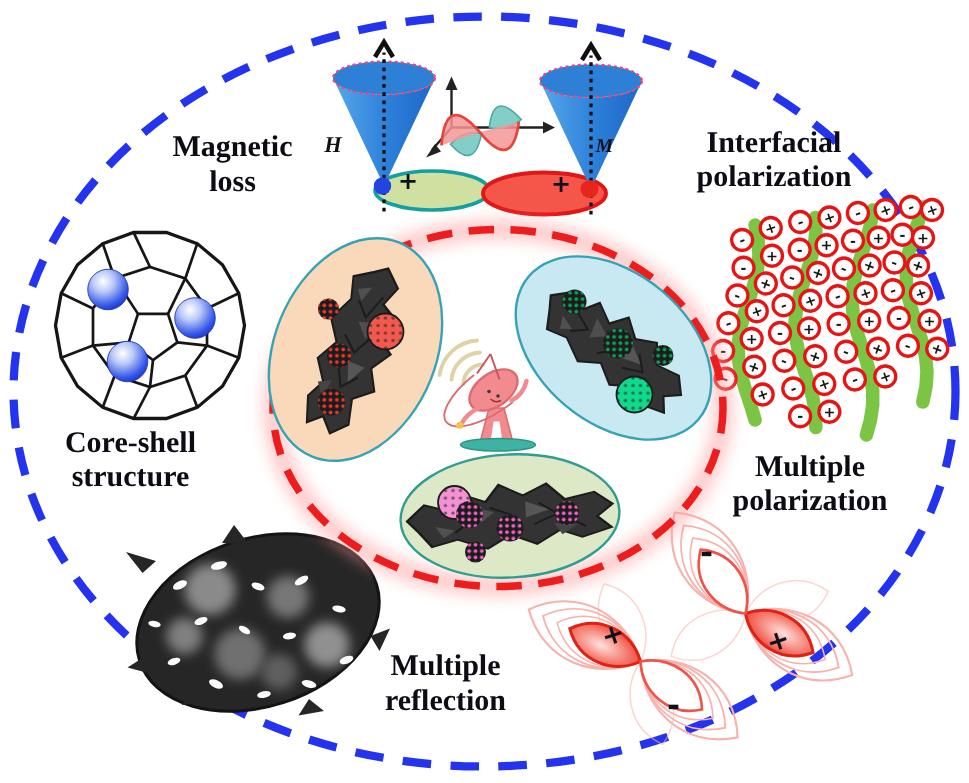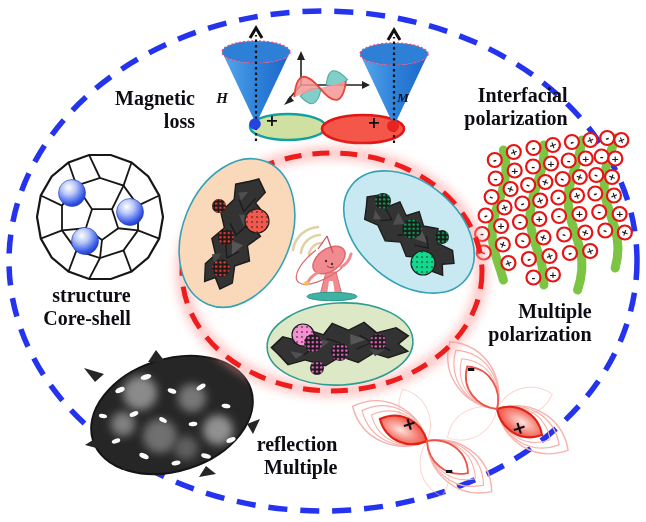--- a/index.html
+++ b/index.html
@@ -1,19 +1,19 @@
 <!DOCTYPE html>
 <html><head>
 <meta charset="utf-8">
 <style>
   html,body{margin:0;padding:0;background:#fff;}
   .stage{position:relative;width:646px;height:522px;background:#fff;overflow:hidden;
          font-family:"Liberation Serif",serif;}
   .stage svg.base{position:absolute;left:0;top:0;}
-  .lbl{position:absolute;transform:translateX(-50%);text-align:right;white-space:nowrap;
+  .lbl{position:absolute;transform:translateX(-50%);text-align:center;white-space:nowrap;
        font-weight:700;font-size:20px;line-height:1.13;color:#0c0c14;}
   .sym{position:absolute;transform:translate(-50%,-50%);font-weight:700;color:#101018;
        font-family:"DejaVu Sans",sans-serif;font-size:16px;line-height:1;}
   .sym.serifit{font-family:"Liberation Serif",serif;font-style:italic;}
 </style>
 </head>
 <body>
 
 <div class="stage">
 <svg class="base" width="646" height="522" viewBox="0 0 646 522">
@@ -391,30 +391,30 @@
 
 <div class="lbl" style="left:155px;top:87px">
   <div>Magnetic</div>
   <div>loss</div>
 </div>
 <div class="lbl" style="left:516px;top:84px">
   <div>Interfacial</div>
   <div>polarization</div>
 </div>
 <div class="lbl" style="left:87px;top:284px">
+  <div>Core-shell</div>
   <div>structure</div>
-  <div>Core-shell</div>
 </div>
 <div class="lbl" style="left:540px;top:300px">
   <div>Multiple</div>
   <div>polarization</div>
 </div>
 <div class="lbl" style="left:297px;top:433px">
+  <div>Multiple</div>
   <div>reflection</div>
-  <div>Multiple</div>
 </div>
 
 <span class="sym serifit" style="left:222px;top:98px;font-size:15px">H</span>
 <span class="sym serifit" style="left:403px;top:97px;font-size:13px">M</span>
 <span class="sym" style="left:272px;top:121px">+</span>
 <span class="sym" style="left:374px;top:123px">+</span>
 <span class="sym" style="left:409px;top:424px;font-size:18px;transform:translate(-50%,-50%) rotate(-18deg)">+</span>
 <span class="sym" style="left:449px;top:471px;font-size:21px">-</span>
 <span class="sym" style="left:519px;top:428px;font-size:18px;transform:translate(-50%,-50%) rotate(-18deg)">+</span>
 <span class="sym" style="left:471px;top:369px;font-size:21px">-</span>

